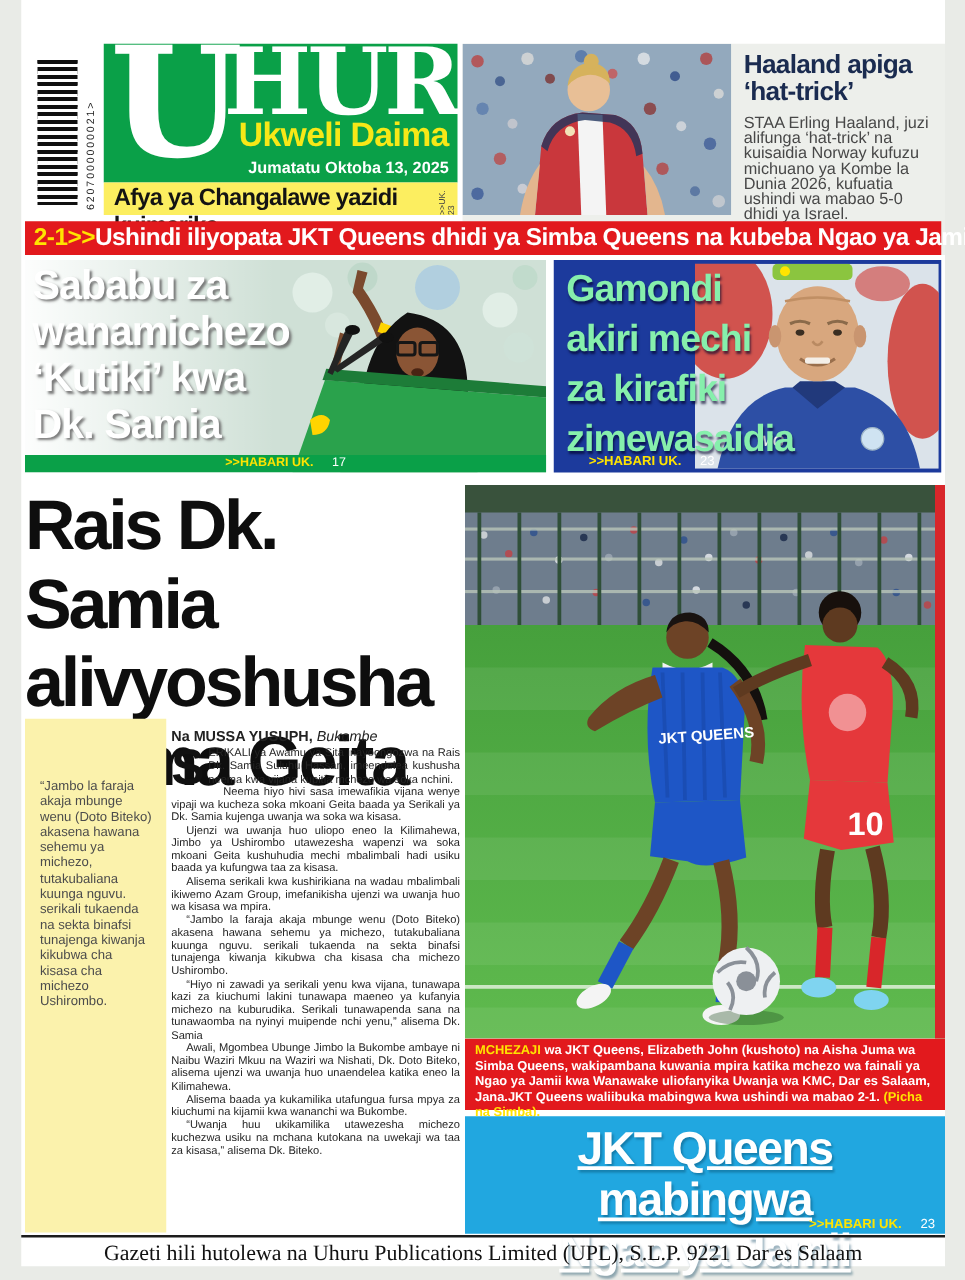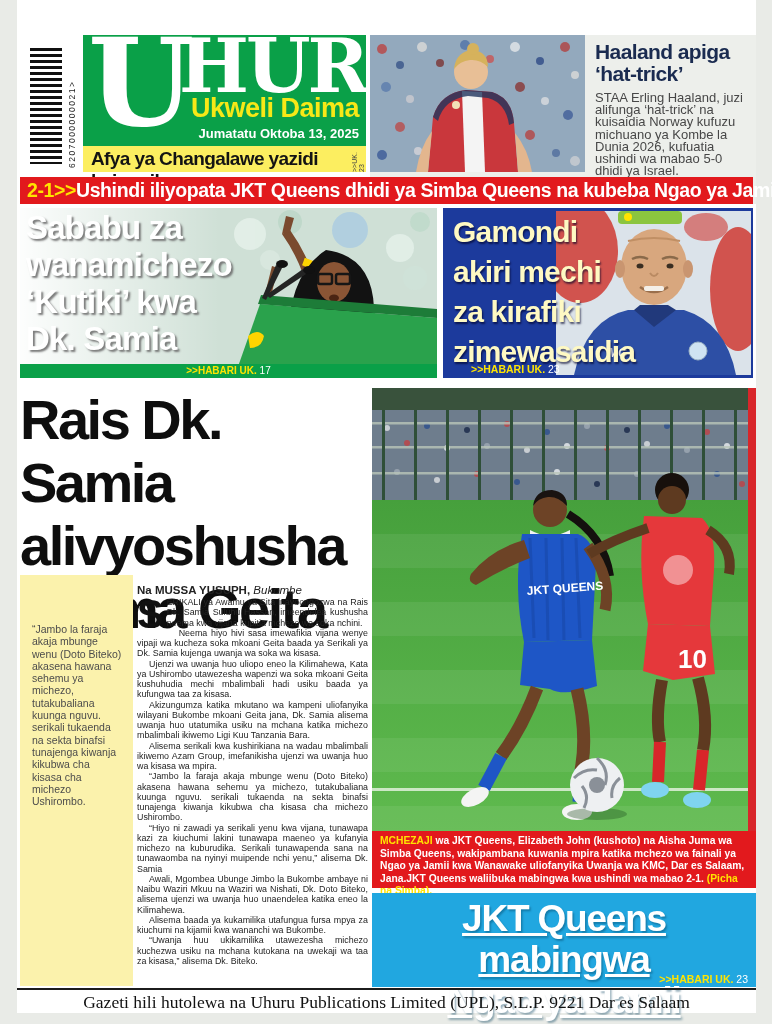--- a/index.html
+++ b/index.html
@@ -42,24 +42,24 @@
          white-space:nowrap;padding-left:7px;box-sizing:border-box;font-weight:bold;font-size:19.5px;letter-spacing:-0.4px;}
   .score .sc{color:#ffe400;} .score .tx{color:#fff;}
 
   
   .teaseL{left:20px;top:208px;width:417px;height:170px;overflow:hidden;}
   .teaseL svg{position:absolute;left:0;top:0;}
   .tlh{position:absolute;left:6px;top:1px;font-size:33px;line-height:37px;font-weight:bold;color:#fff;
        letter-spacing:-0.8px;text-shadow:2px 2px 2px rgba(110,110,110,.9);}
   .gstrip{position:absolute;left:0;bottom:0;width:100%;height:14px;background:#0aa048;text-align:center;
           font-size:10px;font-weight:bold;line-height:14px;}
-  .refY{color:#ffe400;} .refW{color:#fff;font-weight:normal;}
+  .refY{color:#ffe400;} .refW{color:#fff;font-weight:normal;margin-left:12px;}
   .teaseR{left:443px;top:208px;width:310px;height:170px;background:#1c3a9c;overflow:hidden;}
   .teaseR svg{position:absolute;right:2px;top:3px;}
-  .trh{position:absolute;left:10px;top:4px;font-size:30px;line-height:40px;font-weight:bold;color:#fef9c3;
+  .trh{position:absolute;left:10px;top:4px;font-size:30px;line-height:40px;font-weight:bold;color:#86efac;
        letter-spacing:-0.8px;text-shadow:1px 2px 2px rgba(0,0,40,.65);}
   .trref{position:absolute;left:28px;bottom:3px;font-size:10.5px;font-weight:bold;}
 
   
   .mainhead{left:20px;top:388px;width:354px;font-size:56px;line-height:63px;font-weight:bold;
             color:#0e0e0e;letter-spacing:-2.5px;}
   .byline{left:137px;top:584px;font-size:11.5px;color:#222;}
   .byline .bn{font-weight:bold;} .byline .bi{font-style:italic;}
   .quotebox{left:20px;top:575px;width:113px;height:411px;background:#fbf2ac;overflow:hidden;}
   .quotebox .q{position:absolute;left:12px;top:48px;width:90px;font-size:10.5px;line-height:12.3px;color:#4c4c4c;}
@@ -247,22 +247,21 @@
     <span class="bn">Na </span><span class="bn">MUSSA YUSUPH,</span><span class="bi"> Bukombe</span>
   </div>
 
   <div class="abs quotebox">
     <div class="q">“Jambo la faraja akaja mbunge wenu (Doto Biteko) akasena hawana sehemu ya michezo, tutakubaliana kuunga nguvu. serikali tukaenda na sekta binafsi tunajenga kiwanja kikubwa cha kisasa cha michezo Ushirombo.</div>
   </div>
 
   <div class="abs bodycol">
     <p><span class="dcap">S</span><span>ERIKALI ya Awamu ya Sita inayoongozwa na Rais Dk. Samia Suluhu Hassan, imeendelea kushusha neema kwa vijana kupitia mchezo wa soka nchini.</span></p>
     <p class="ind">Neema hiyo hivi sasa imewafikia vijana wenye vipaji wa kucheza soka mkoani Geita baada ya Serikali ya Dk. Samia kujenga uwanja wa soka wa kisasa.</p>
-    <p class="ind">Ujenzi wa uwanja huo uliopo eneo la Kilimahewa, Kata ya Ushirombo utawezesha wapenzi wa soka mkoani Geita kushuhudia mechi mbalimbali hadi usiku baada ya kufungwa taa za kisasa.</p>
-    <p class="ind">Akizungumza katika mkutano wa kampeni uliofanyika wilayani Bukombe mkoani Geita jana, Dk. Samia alisema uwanja huo utatumika usiku na mchana katika michezo mbalimbali ikiwemo Ligi Kuu Tanzania Bara.</p>
+    <p class="ind">Ujenzi wa uwanja huo uliopo eneo la Kilimahewa, Jimbo ya Ushirombo utawezesha wapenzi wa soka mkoani Geita kushuhudia mechi mbalimbali hadi usiku baada ya kufungwa taa za kisasa.</p>
     <p class="ind">Alisema serikali kwa kushirikiana na wadau mbalimbali ikiwemo Azam Group, imefanikisha ujenzi wa uwanja huo wa kisasa wa mpira.</p>
     <p class="ind">“Jambo la faraja akaja mbunge wenu (Doto Biteko) akasena hawana sehemu ya michezo, tutakubaliana kuunga nguvu. serikali tukaenda na sekta binafsi tunajenga kiwanja kikubwa cha kisasa cha michezo Ushirombo.</p>
     <p class="ind">“Hiyo ni zawadi ya serikali yenu kwa vijana, tunawapa kazi za kiuchumi lakini tunawapa maeneo ya kufanyia michezo na kuburudika. Serikali tunawapenda sana na tunawaomba na nyinyi muipende nchi yenu,” alisema Dk. Samia</p>
     <p class="ind">Awali, Mgombea Ubunge Jimbo la Bukombe ambaye ni Naibu Waziri Mkuu na Waziri wa Nishati, Dk. Doto Biteko, alisema ujenzi wa uwanja huo unaendelea katika eneo la Kilimahewa.</p>
     <p class="ind">Alisema baada ya kukamilika utafungua fursa mpya za kiuchumi na kijamii kwa wananchi wa Bukombe.</p>
     <p class="ind">“Uwanja huu ukikamilika utawezesha michezo kuchezwa usiku na mchana kutokana na uwekaji wa taa za kisasa,” alisema Dk. Biteko.</p>
   </div>
 
   <div class="abs mainphoto">
     <svg width="384" height="443" viewBox="0 0 384 443">

